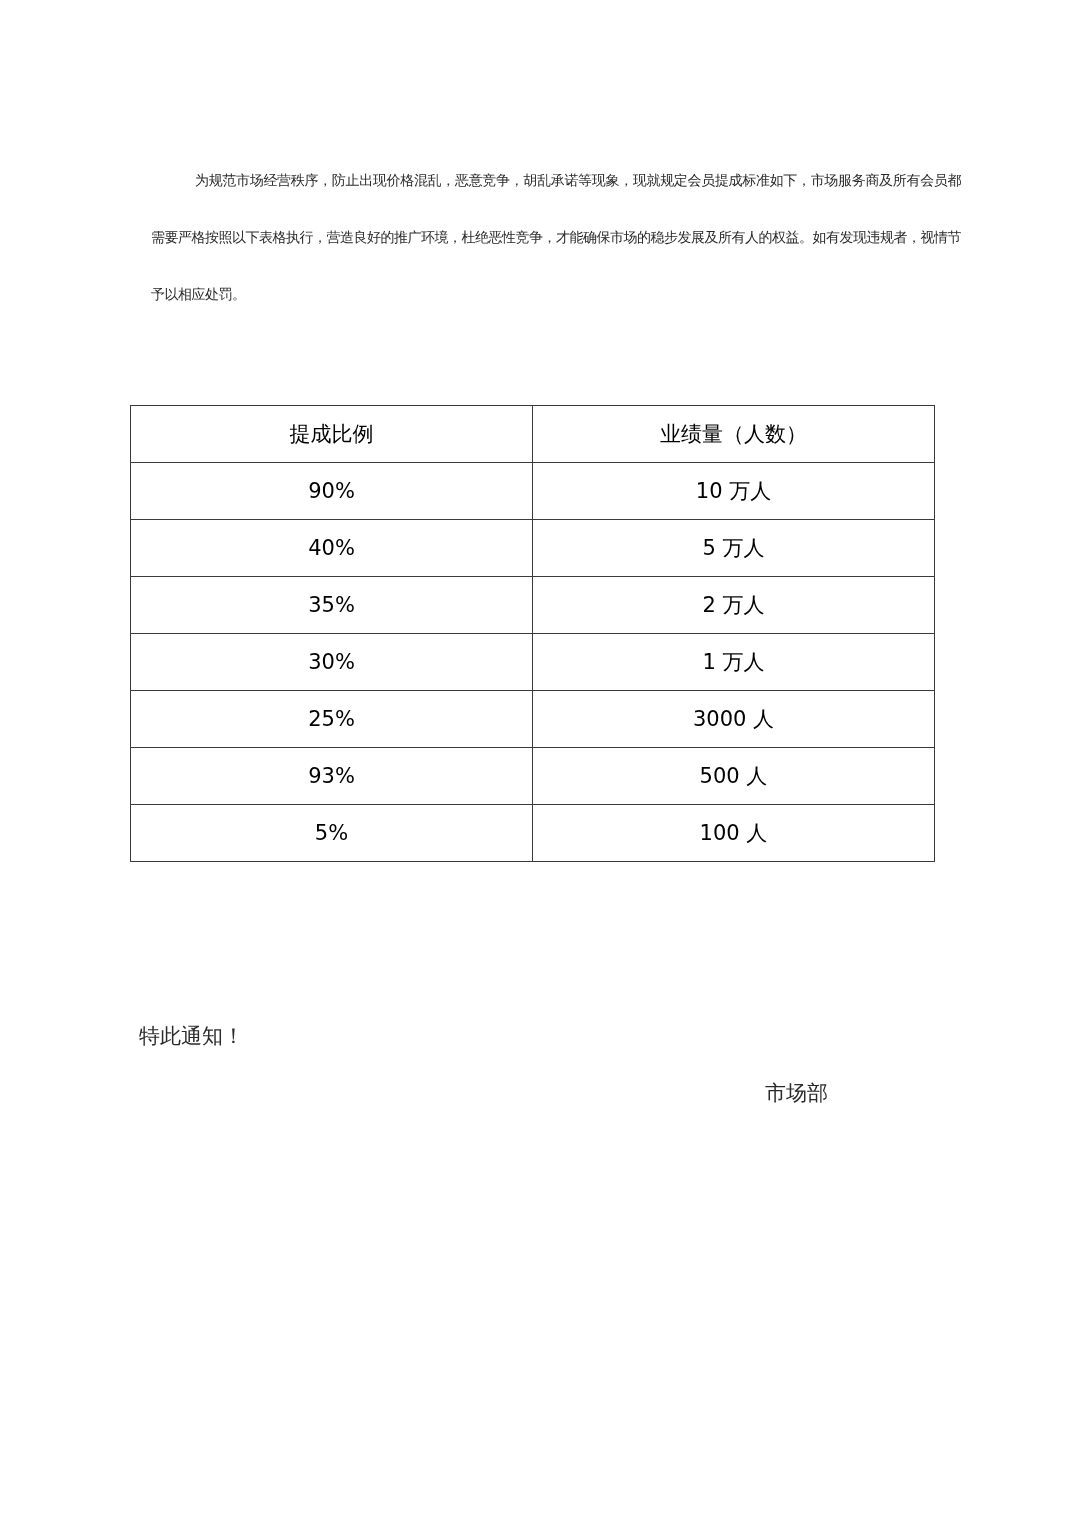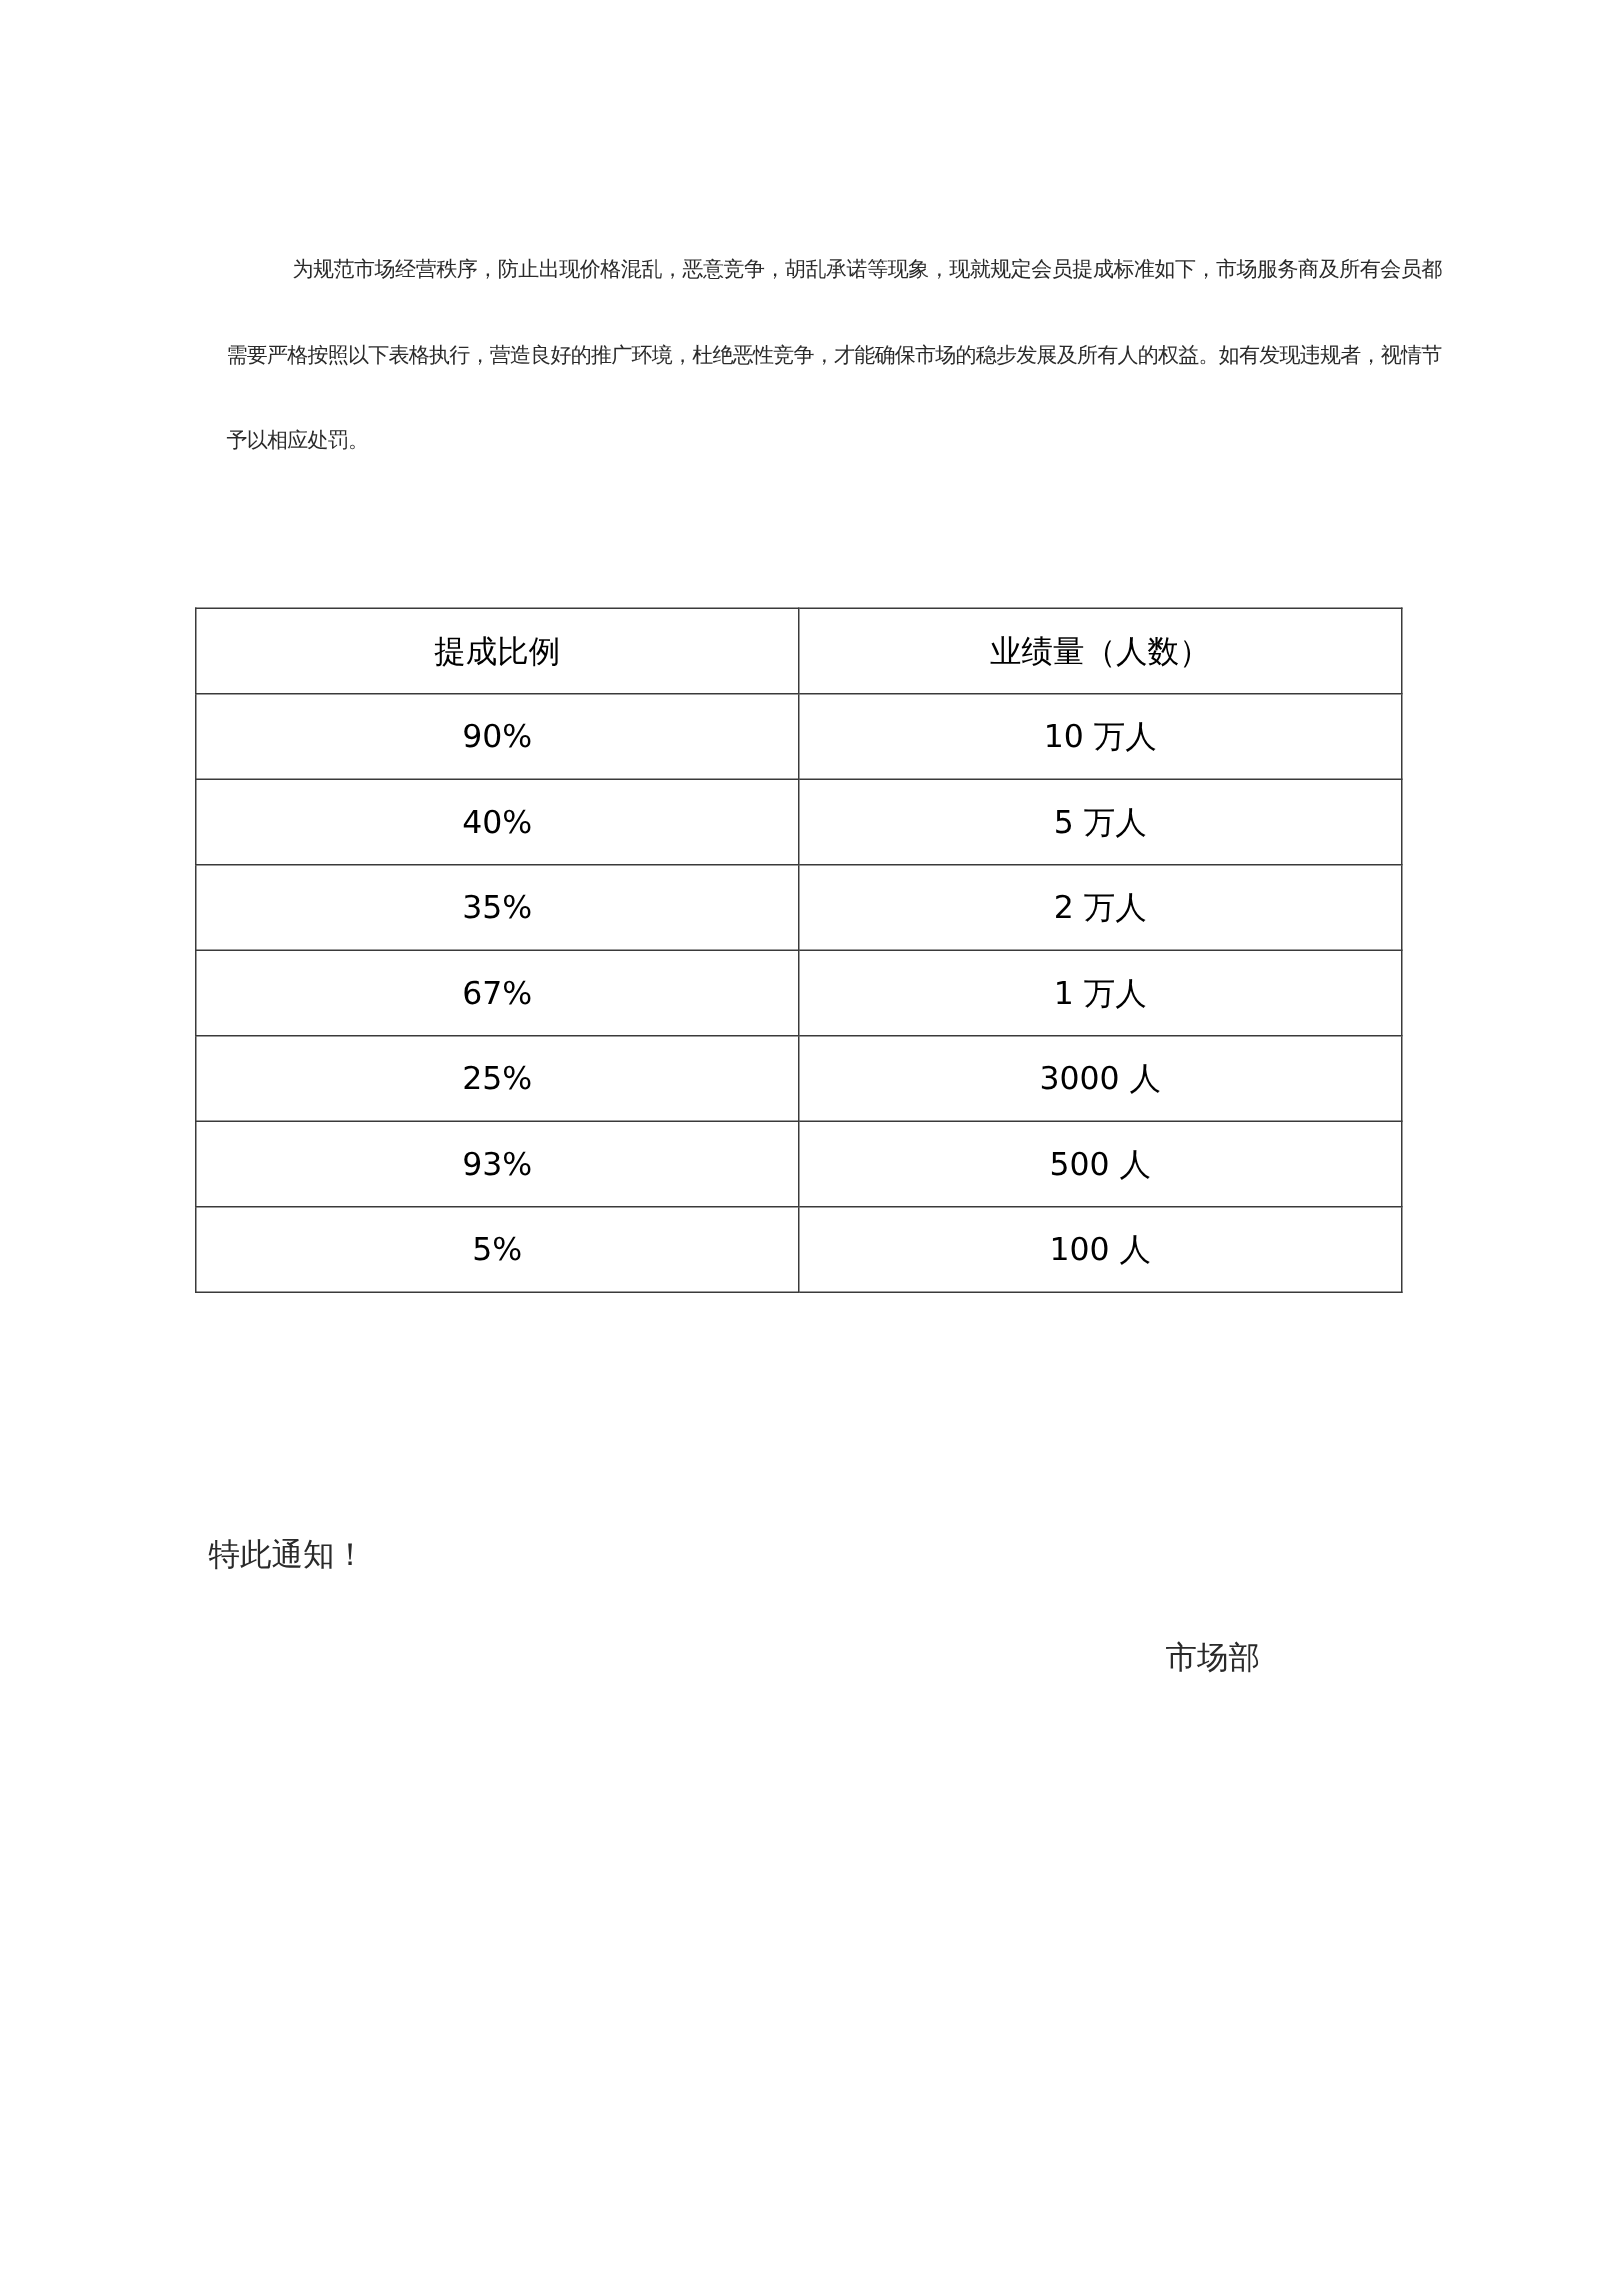--- a/index.html
+++ b/index.html
@@ -50,21 +50,21 @@
       left: 139px;
       top: 1022px;
       font-size: 21px;
       margin: 0;
     }
     .signature {
       position: absolute;
       left: 765px;
       top: 1079px;
       font-size: 21px;
-      margin: 12px;
+      margin: 0;
       font-family: Liberation Mono, monospace;
     }
   </style>
 </head>
 <body>
 
 <p class="intro">为规范市场经营秩序，防止出现价格混乱，恶意竞争，胡乱承诺等现象，现就规定会员提成标准如下，市场服务商及所有会员都需要严格按照以下表格执行，营造良好的推广环境，杜绝恶性竞争，才能确保市场的稳步发展及所有人的权益。如有发现违规者，视情节予以相应处罚。</p>
 
 <table class="rates">
   <thead>
@@ -80,21 +80,21 @@
     </tr>
     <tr>
       <td>40%</td>
       <td>5 万人</td>
     </tr>
     <tr>
       <td>35%</td>
       <td>2 万人</td>
     </tr>
     <tr>
-      <td>67%</td>
+      <td>30%</td>
       <td>1 万人</td>
     </tr>
     <tr>
       <td>25%</td>
       <td>3000 人</td>
     </tr>
     <tr>
       <td>93%</td>
       <td>500 人</td>
     </tr>

